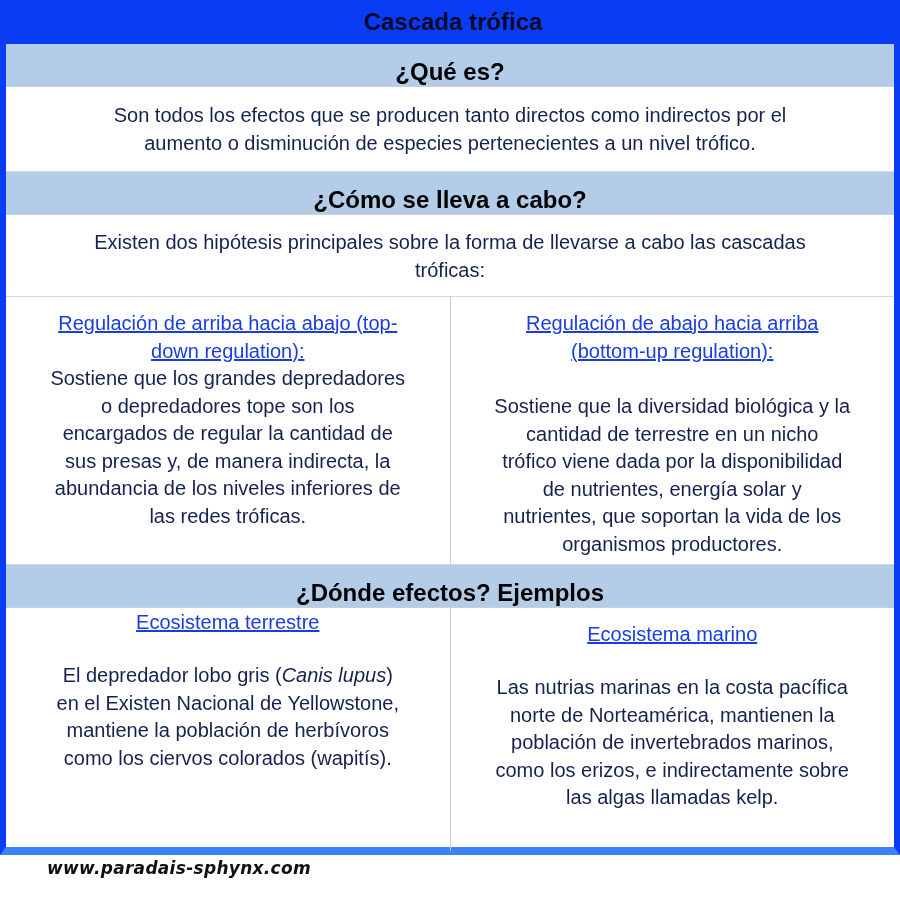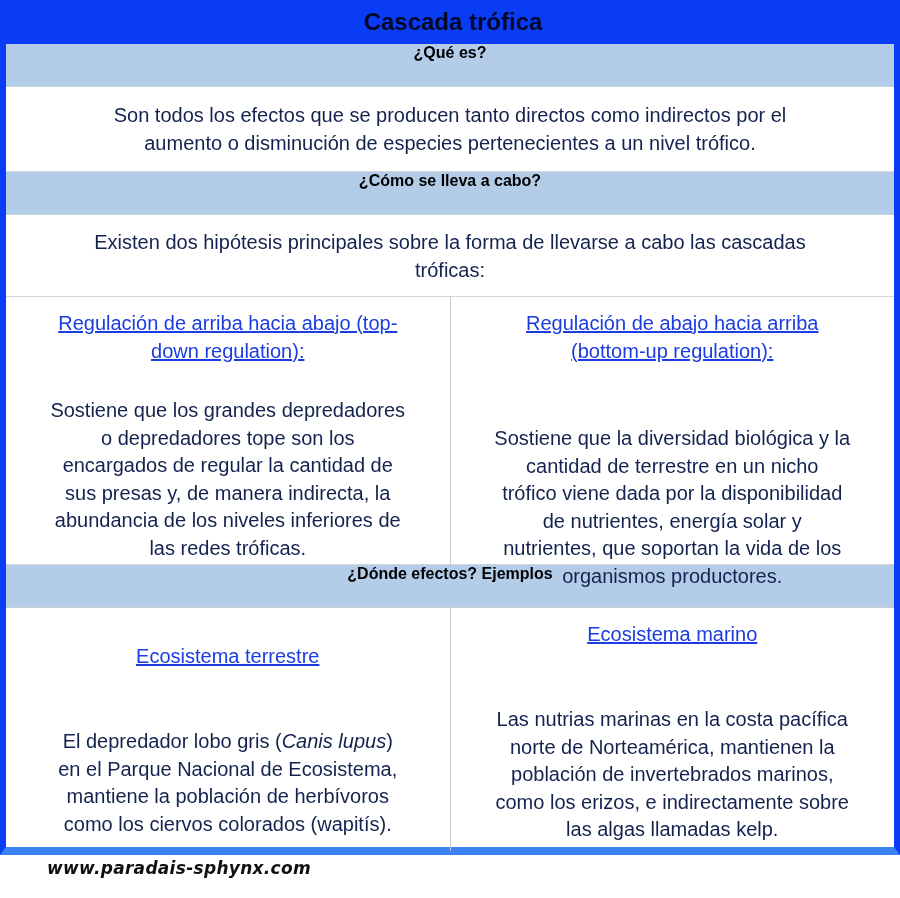--- a/index.html
+++ b/index.html
@@ -35,24 +35,24 @@
     }
     .title-bar .title {
       font-size: 24px;
       font-weight: bold;
       color: #000826;
       padding-left: 6px;
     }
     .section-header {
       background: #b3cde9;
       display: flex;
-      align-items: flex-start;
+      align-items: flex-end;
       justify-content: center;
       font-weight: bold;
-      font-size: 16px;
+      font-size: 24px;
       color: #000000;
       border-bottom: 1px solid #c7cfd9;
     }
     .row-text {
       display: flex;
       align-items: center;
       justify-content: center;
       text-align: center;
       color: #14224f;
       font-size: 20px;
@@ -65,21 +65,20 @@
       border-bottom: 1px solid #d3d6da;
       box-sizing: border-box;
     }
     .col {
       flex: 1;
       display: flex;
       flex-direction: column;
       align-items: center;
       text-align: center;
       box-sizing: border-box;
-      gap: 32px;
     }
     .col.left { border-right: 1px solid #c9ccd0; }
     .link {
       color: #1a3ce0;
       text-decoration: underline;
       text-decoration-color: #1a3ce0;
       font-size: 20px;
       line-height: 28px;
       cursor: pointer;
     }
@@ -155,27 +154,27 @@
         <div>organismos productores.</div>
       </div>
     </div>
   </div>
 
   <div class="section-header" style="height:42px;">
     <span>¿Dónde efectos? Ejemplos</span>
   </div>
 
   <div class="two-col" style="height:243px; border-bottom:none;">
-    <div class="col left" style="padding-top:34px;">
+    <div class="col left" style="">
       <a class="link">Ecosistema terrestre</a>
       <div class="body-text" style="margin-top:26px;">
         <div>
           <span>El depredador lobo gris (</span><i>Canis lupus</i><span>)</span>
         </div>
-        <div>en el Parque Nacional de Ecosistema,</div>
+        <div>en el Existen Nacional de Yellowstone,</div>
         <div>mantiene la población de herbívoros</div>
         <div>como los ciervos colorados (wapitís).</div>
       </div>
     </div>
     <div class="col" style="padding-top:12px;">
       <a class="link">Ecosistema marino</a>
       <div class="body-text" style="margin-top:26px;">
         <div>Las nutrias marinas en la costa pacífica</div>
         <div>norte de Norteamérica, mantienen la</div>
         <div>población de invertebrados marinos,</div>

